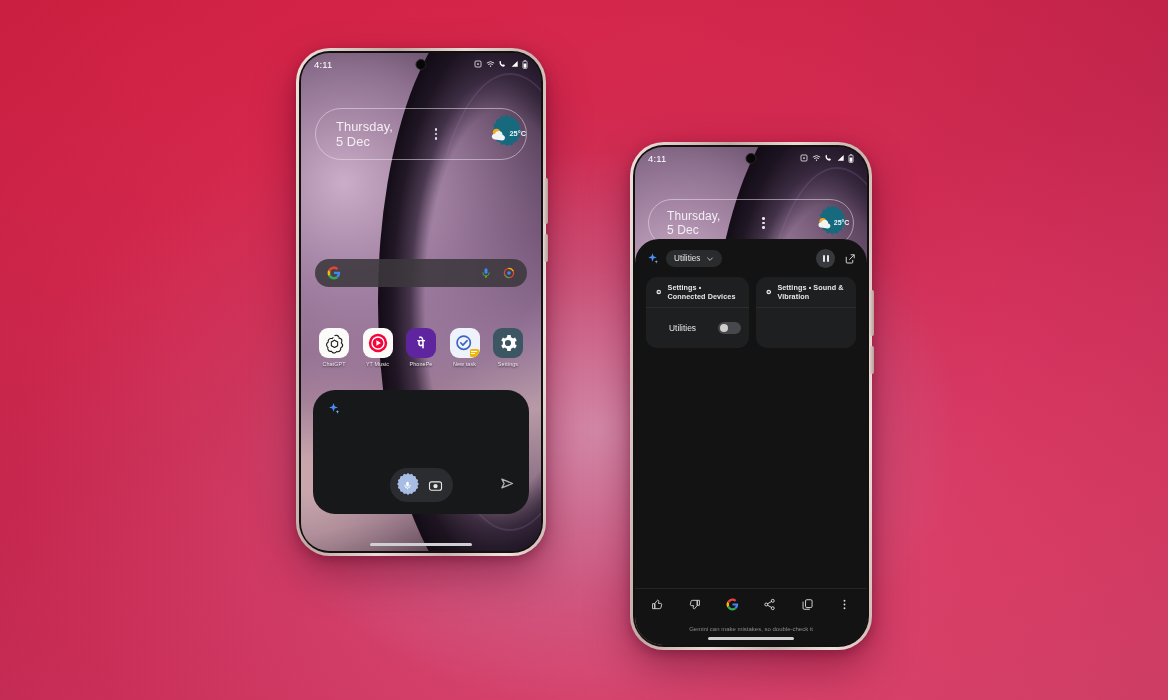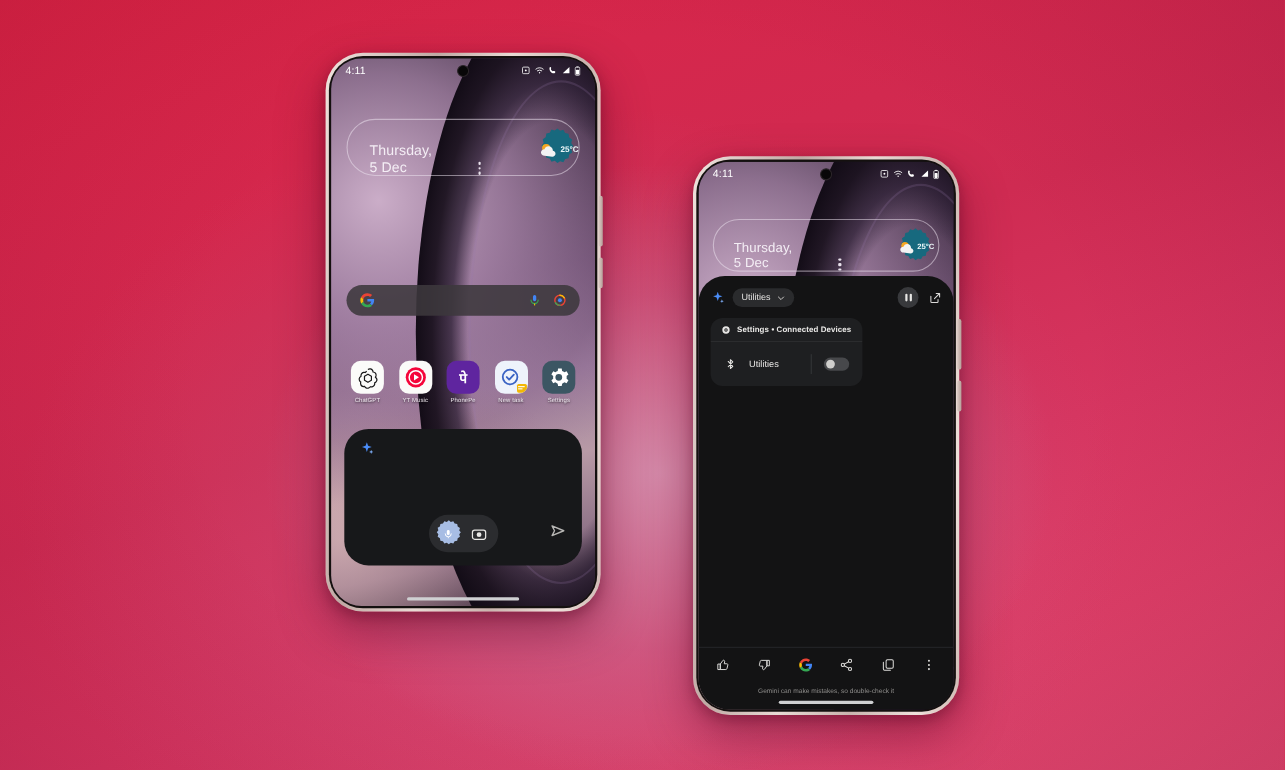--- a/index.html
+++ b/index.html
@@ -75,21 +75,21 @@
   .st-right{ display:flex; align-items:center; gap:3.5px; }
   .st-ico{ display:block; }
   .punch{
     position:absolute; left:50%; transform:translateX(-50%); top:6px;
     width:11px; height:11px; border-radius:50%;
     background:#080708; border:1.3px solid #2a2428; z-index:10;
   }
 
   
   .datewidget{
-    position:absolute; display:flex; align-items:flex-end;
+    position:absolute; display:flex; align-items:center;
     border:1px solid rgba(238,228,240,0.52);
     border-radius:999px;
     z-index:8;
     gap:42px;
   }
   .dw-text{ color:#f4eef5; font-weight:400; letter-spacing:.1px; flex:1; }
   .dw-dots{ display:flex; flex-direction:column; align-items:center; gap:2px; }
   .dw-dots i{ display:block; border-radius:50%; background:#e9e2ec; }
   .weather{
     position:relative; display:flex; flex-direction:row;
@@ -450,21 +450,21 @@
           <path fill="#17697e" d="M50 2l6.4 5.1 8-2.2 4.3 7.2 8.2 1.5 1.6 8.2 7.2 4.3-2.3 8 5.1 6.4-5.1 6.4 2.3 8-7.2 4.3-1.6 8.2-8.2 1.5-4.3 7.2-8-2.2L50 78l-6.4-5.1-8 2.2-4.3-7.2-8.2-1.5-1.6-8.2-7.2-4.3 2.3-8L11.5 40l5.1-6.4-2.3-8 7.2-4.3 1.6-8.2 8.2-1.5 4.3-7.2 8 2.2z" transform="translate(0,8) scale(1,1.1)"></path>
         </svg>
         <svg width="19" height="15" viewBox="0 0 42 32" style="position:relative; margin-bottom:-1px;">
           <circle cx="17" cy="11" r="7.4" fill="#f5a623"></circle>
           <path d="M14 25c-3.6 0-6.4-2.6-6.4-5.8s2.8-5.8 6.4-5.8c.9-3.2 3.9-5.5 7.4-5.5 4.3 0 7.8 3.3 7.8 7.4 0 .3 0 .6-.1.9 2.8.4 4.9 2.6 4.9 5.3 0 3-2.6 5.4-5.8 5.4z" fill="#f2f3f3"></path>
         </svg>
         <span class="w-temp" style="font-size:7px; margin-top:-1px;">25°C</span>
       </span>
     </div>
 
-    <div class="gem" style="top:104px;">
+    <div class="gem" style="top:92px;">
       <div class="gem-head">
         <span style="display:flex;">
           <svg width="13" height="13" viewBox="0 0 24 24">
               <path fill="#4b8df8" d="M12 2.2l2 5.8 5.8 2-5.8 2-2 5.8-2-5.8-5.8-2 5.8-2z"></path>
               <path fill="#7fb0fb" d="M19 15l.8 2.3 2.3.8-2.3.8-.8 2.3-.8-2.3-2.3-.8 2.3-.8z"></path>
             </svg>
         </span>
         <span class="gem-chip">
           <span>Utilities</span>
           <svg width="8" height="8" viewBox="0 0 24 24">
@@ -501,20 +501,28 @@
             </svg>
             <span class="gcard-lbl">Utilities</span>
             <span class="divider-v"></span>
             <span class="toggle">
                 <i></i>
               </span>
           </div>
         </div>
 
         <div class="gcard">
+          <div class="gcard-hd">
+            <svg width="8" height="8" viewBox="0 0 24 24">
+                <circle cx="12" cy="12" r="10" fill="#e8e7e5"></circle>
+                <circle cx="12" cy="12" r="4.6" fill="#1e1f21"></circle>
+                <circle cx="12" cy="12" r="2" fill="#e8e7e5"></circle>
+              </svg>
+            <span>Settings • Sound &amp; Vibration</span>
+          </div>
         </div>
       </div>
 
       <div class="gem-toolbar">
         <svg width="13" height="13" viewBox="0 0 24 24">
             <path d="M7 10.5v9.2h9.3c.9 0 1.7-.6 1.9-1.5l1.5-6.1c.3-1.1-.6-2.1-1.7-2.1h-4.3l.7-3.5c.2-1.2-.6-2.3-1.8-2.5-.6-.1-1.1.2-1.4.7L7 10.5zM2.9 10.5h4.1v9.2H2.9z" fill="none" stroke="#dfdedc" stroke-width="1.6" stroke-linejoin="round"></path>
           </svg>
         <svg width="13" height="13" viewBox="0 0 24 24">
             <path d="M17 13.5V4.3H7.7c-.9 0-1.7.6-1.9 1.5L4.3 11.9c-.3 1.1.6 2.1 1.7 2.1h4.3l-.7 3.5c-.2 1.2.6 2.3 1.8 2.5.6.1 1.1-.2 1.4-.7L17 13.5zM21.1 13.5H17V4.3h4.1z" fill="none" stroke="#dfdedc" stroke-width="1.6" stroke-linejoin="round"></path>
           </svg>

